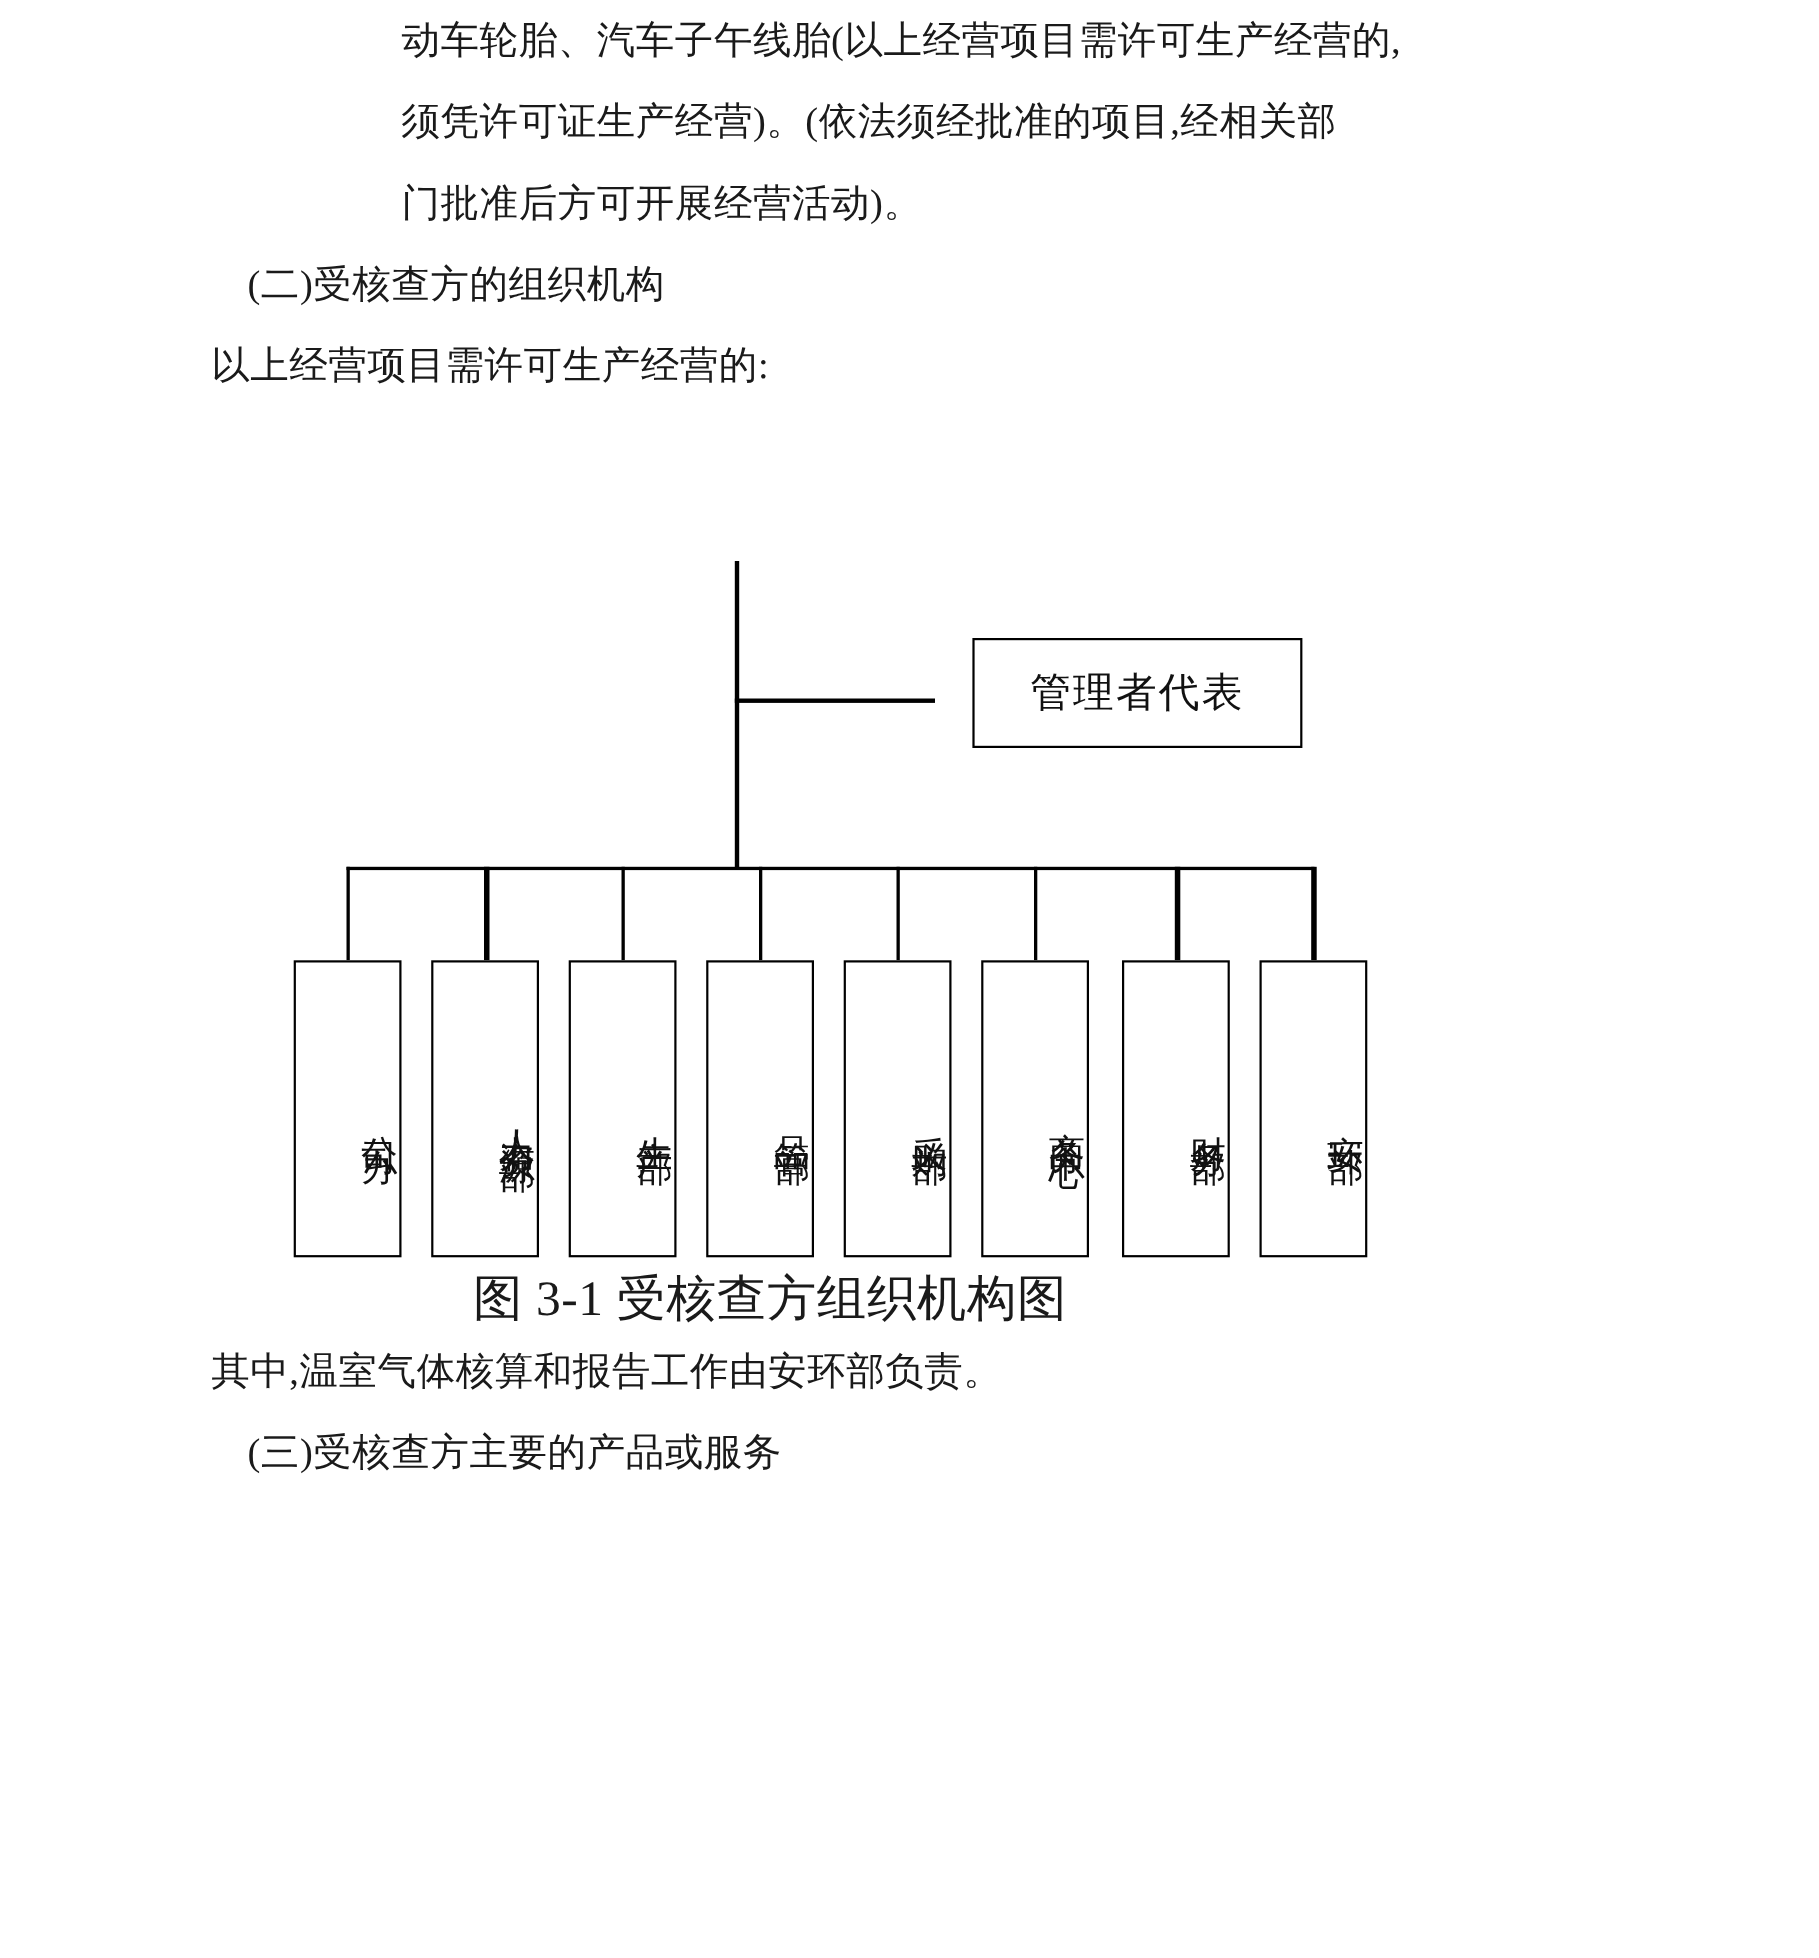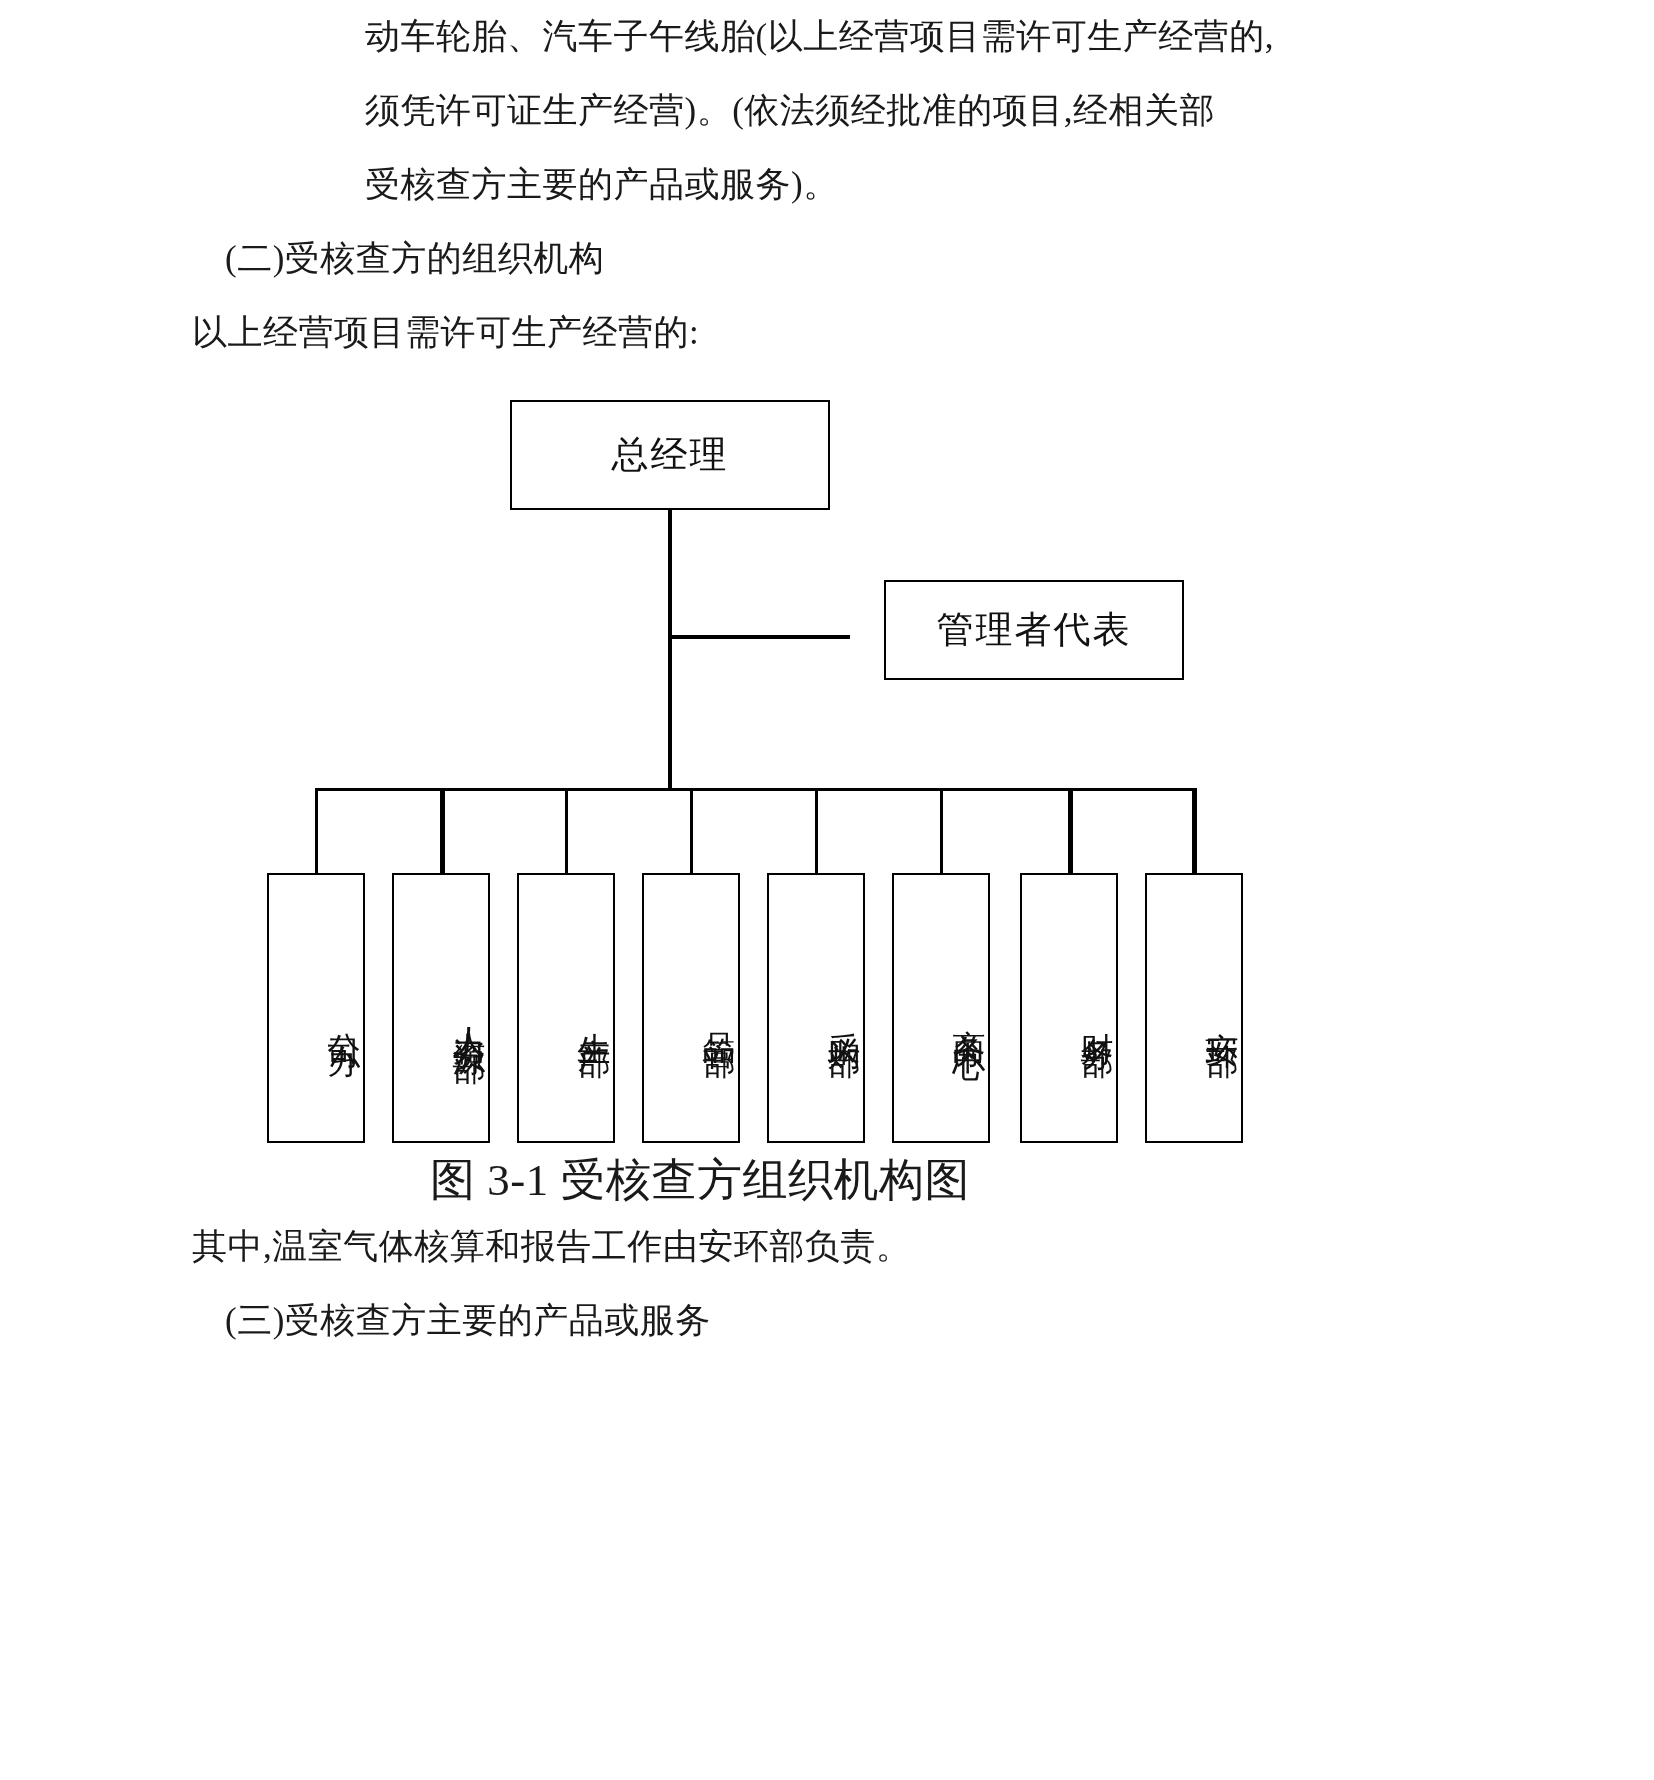--- a/index.html
+++ b/index.html
@@ -81,27 +81,26 @@
   .hline { height: 3px; }
   .vline.thick { width: 5px; }
 </style>
 </head>
 <body>
 
 <div class="page">
 
   <div class="para indent3">动车轮胎、汽车子午线胎(以上经营项目需许可生产经营的,</div>
   <div class="para indent3">须凭许可证生产经营)。(依法须经批准的项目,经相关部</div>
-  <div class="para indent3">受核查方主要的产品或服务)。</div>
+  <div class="para indent3">门批准后方可开展经营活动)。</div>
   <div class="para indent2">(二)受核查方的组织机构</div>
   <div class="para indent">以上经营项目需许可生产经营的:</div>
 
   <div class="chart">
 
-    <div class="box" style="left:390px; top:10px; width:320px; height:110px;">总经理</div>
 
     <div class="line vline" style="left:548px; top:120px; width:4px; height:280px;"></div>
 
     <div class="box" style="left:764px; top:190px; width:300px; height:100px;">管理者代表</div>
 
     <div class="line hline" style="left:548px; top:245px; width:182px; height:4px;"></div>
 
     <div class="line hline" style="left:195px; top:398px; width:880px; height:3px;"></div>
 
     <div class="line vline" style="left:195px; top:398px; height:85px;"></div>

